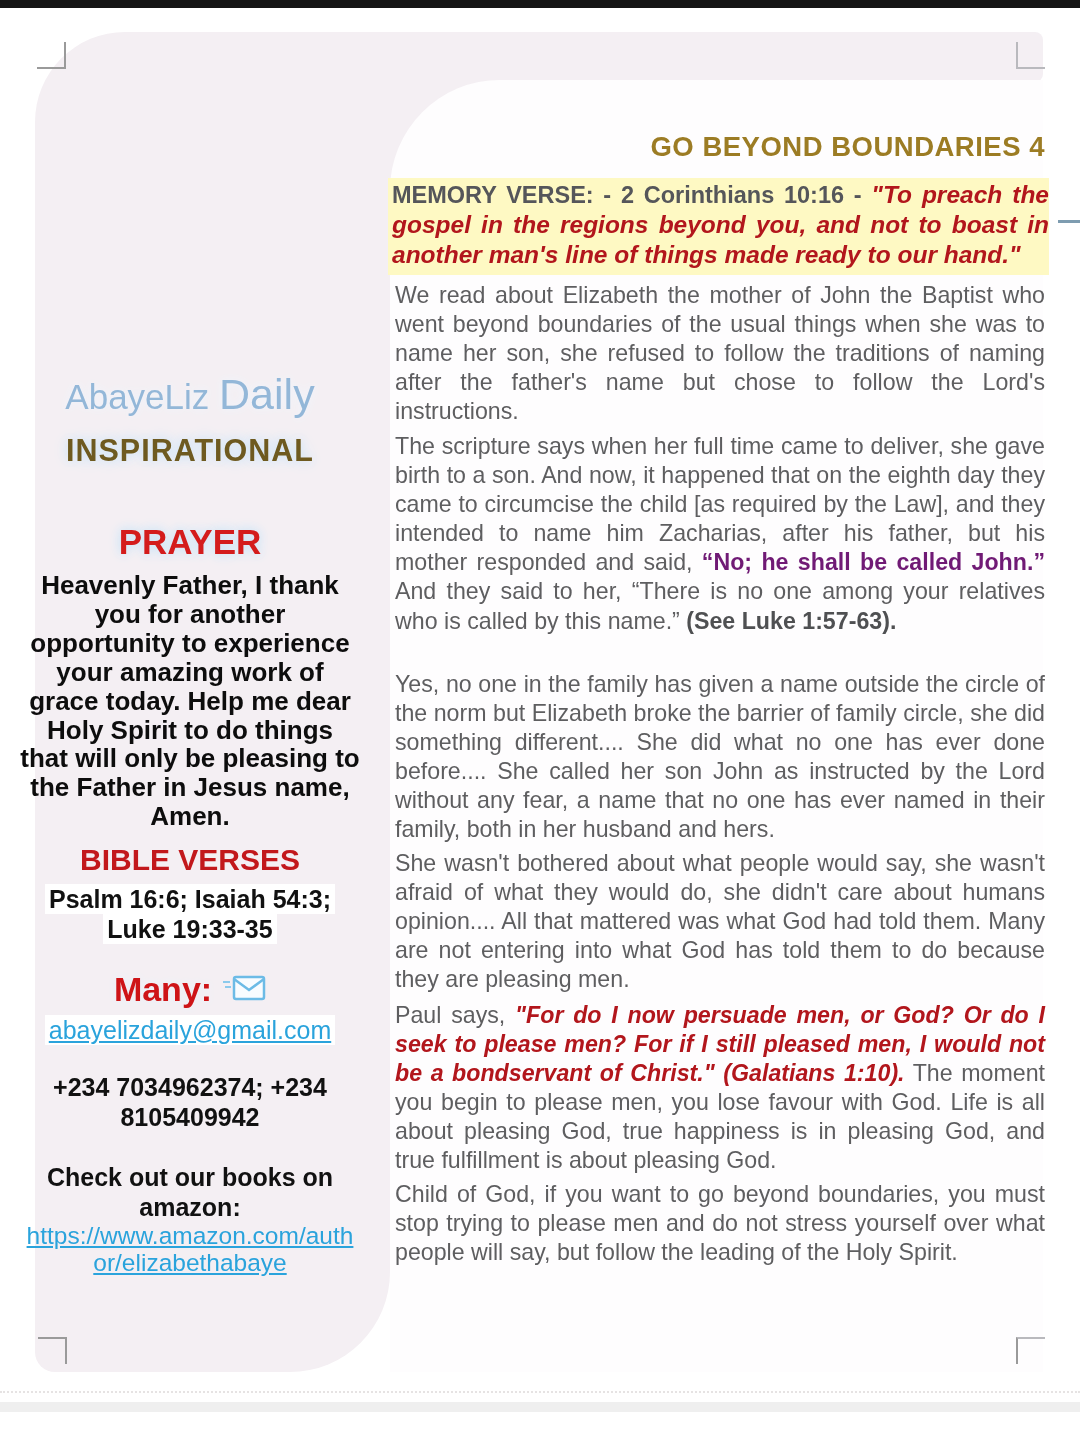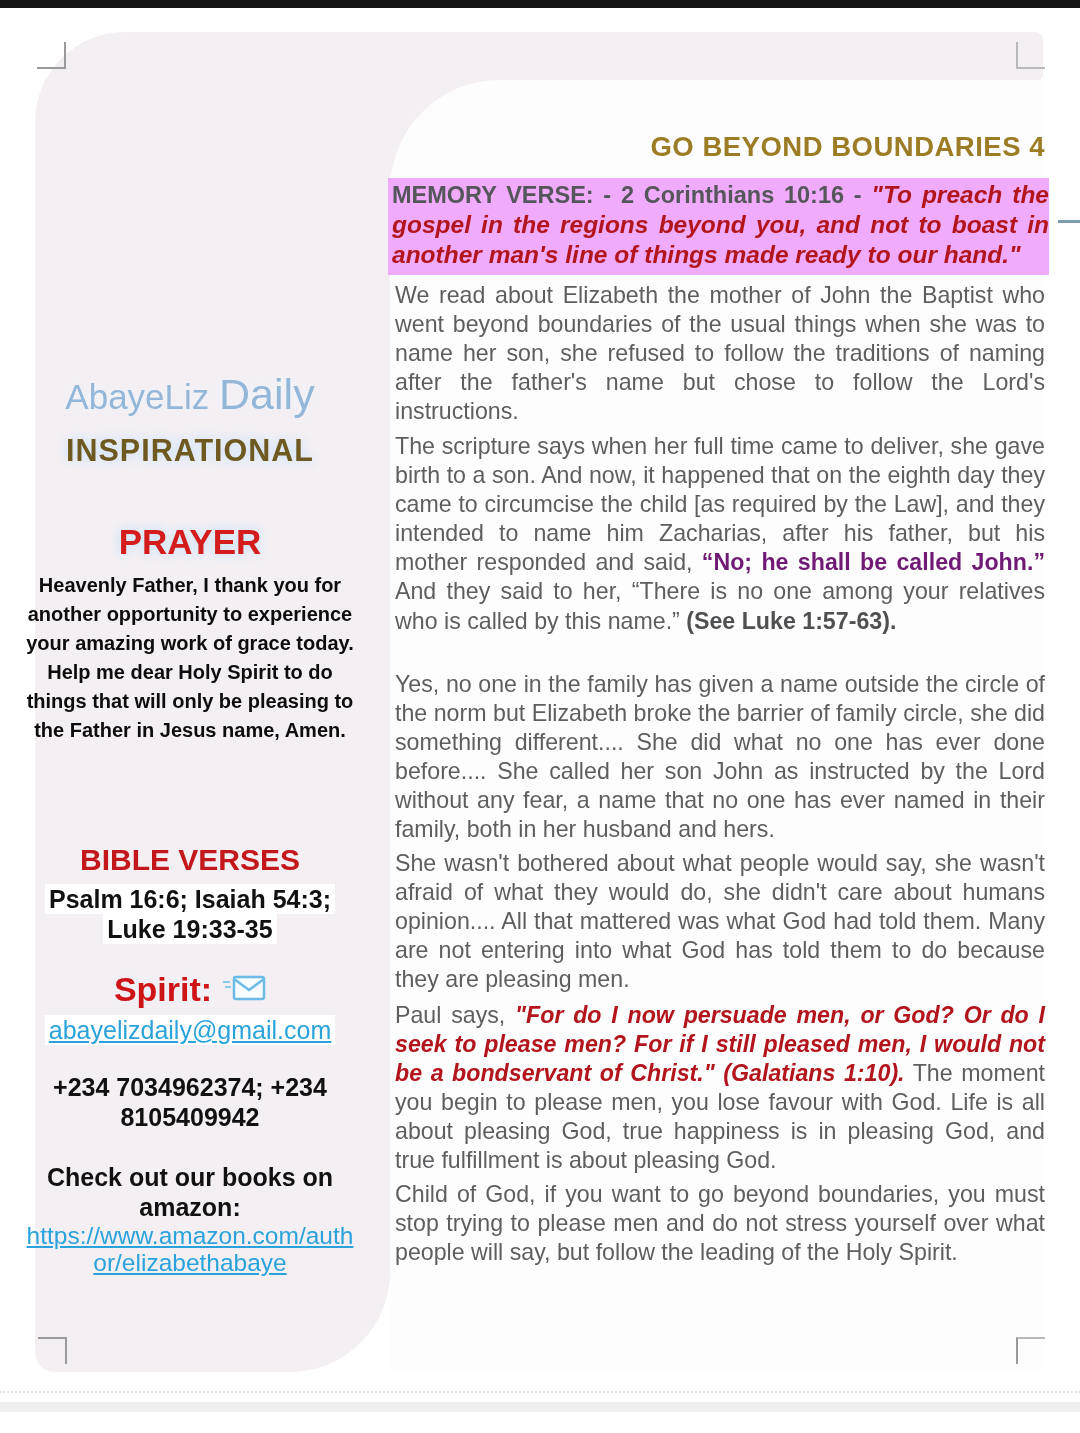--- a/index.html
+++ b/index.html
@@ -58,21 +58,21 @@
   .brand .b1 { font-size:35px; }
   .brand .b2 { font-size:43px; }
   .inspirational { position:absolute; left:25px; top:433px; width:330px; text-align:center;
                    font-size:30.5px; font-weight:bold; color:#6e5a20; letter-spacing:1px;
                    text-shadow:0 0 10px #cfe4f6, 0 0 16px #d8ebfa; }
 
   .prayer-heading { position:absolute; left:25px; top:522px; width:330px; text-align:center;
                     font-size:35px; font-weight:bold; color:#d41c1c;
                     text-shadow:0 0 10px #c9e2f5, 0 0 14px #d9ecfa; }
   .prayer-body { position:absolute; left:20px; top:571px; width:340px; text-align:center;
-                 font-size:20px; font-weight:bold; color:#0d0d0d; line-height:28.9px; }
+                 font-size:26px; font-weight:bold; color:#0d0d0d; line-height:28.9px; }
 
   .verses-heading { position:absolute; left:25px; top:843px; width:330px; text-align:center;
                     font-size:30px; font-weight:bold; color:#c2181c; }
   .verses-body { position:absolute; left:15px; top:884px; width:350px; text-align:center;
                  font-size:25px; font-weight:bold; color:#111; line-height:30px; }
   .hl { background:#fff; padding:1px 4px; -webkit-box-decoration-break:clone; box-decoration-break:clone; }
 
   .email-row { position:absolute; left:25px; top:970px; width:330px; display:flex;
                justify-content:center; align-items:center; gap:10px; }
   .email-label { font-size:34px; font-weight:bold; color:#ce1417;
@@ -85,21 +85,21 @@
             font-size:25px; font-weight:bold; color:#111; line-height:30px; }
   .books-label { position:absolute; left:25px; top:1162px; width:330px; text-align:center;
                  font-size:25px; font-weight:bold; color:#111; line-height:30px; }
   .books-url { position:absolute; left:22px; top:1222px; width:336px; text-align:center;
                font-size:24.5px; line-height:27px; word-break:break-all; }
 
   
   .doc-title { position:absolute; left:395px; top:131px; width:650px; text-align:right;
                text-indent:58px; font-size:27.5px; font-weight:bold; letter-spacing:.5px;
                color:#9c7c24; }
-  .mv-block { position:absolute; left:388px; top:178px; width:657px; background:#f0abfc;
+  .mv-block { position:absolute; left:388px; top:178px; width:657px; background:#fef9c3;
               padding:2px 0 4px 4px; text-align:justify;
               font-size:23.5px; line-height:29.2px; }
   .par { position:absolute; left:395px; width:650px; text-align:justify;
          font-size:23.2px; line-height:29.1px; color:#5e5e60; }
   .p1 { top:281px; }  .p2 { top:432px; }  .p3 { top:670px; }
   .p4 { top:849px; }  .p5 { top:1001px; } .p6 { top:1180px; }
 
   .seg-normal {}
   .seg-bold { font-weight:bold; color:#4f5052; }
   .seg-red-bold { font-weight:bold; color:#701a75; }
@@ -124,21 +124,21 @@
   </div>
   <div class="inspirational">INSPIRATIONAL</div>
 
   <div class="prayer-heading">PRAYER</div>
   <div class="prayer-body">Heavenly Father, I thank you for another opportunity to experience your amazing work of grace today. Help me dear Holy Spirit to do things that will only be pleasing to the Father in Jesus name, Amen.</div>
 
   <div class="verses-heading">BIBLE VERSES</div>
   <div class="verses-body"><span class="hl">Psalm 16:6; Isaiah 54:3; Luke 19:33-35</span></div>
 
   <div class="email-row">
-    <span class="email-label">Spirit:</span>
+    <span class="email-label">Many:</span>
     <span>
       <svg width="44" height="30" viewBox="0 0 44 30" fill="none">
         <line x1="1" y1="9" x2="8" y2="9" stroke="#8ccaec" stroke-width="2"></line>
         <line x1="3" y1="14" x2="9" y2="14" stroke="#8ccaec" stroke-width="2"></line>
         <rect x="12" y="4" width="30" height="22" rx="2" stroke="#6cbbe6" stroke-width="2.5" fill="#f8fcff"></rect>
         <path d="M12 6 L27 17 L42 6" stroke="#6cbbe6" stroke-width="2.5" fill="none"></path>
       </svg>
     </span>
   </div>
   <div class="email-addr"><a><span class="hl">abayelizdaily@gmail.com</span></a></div>

